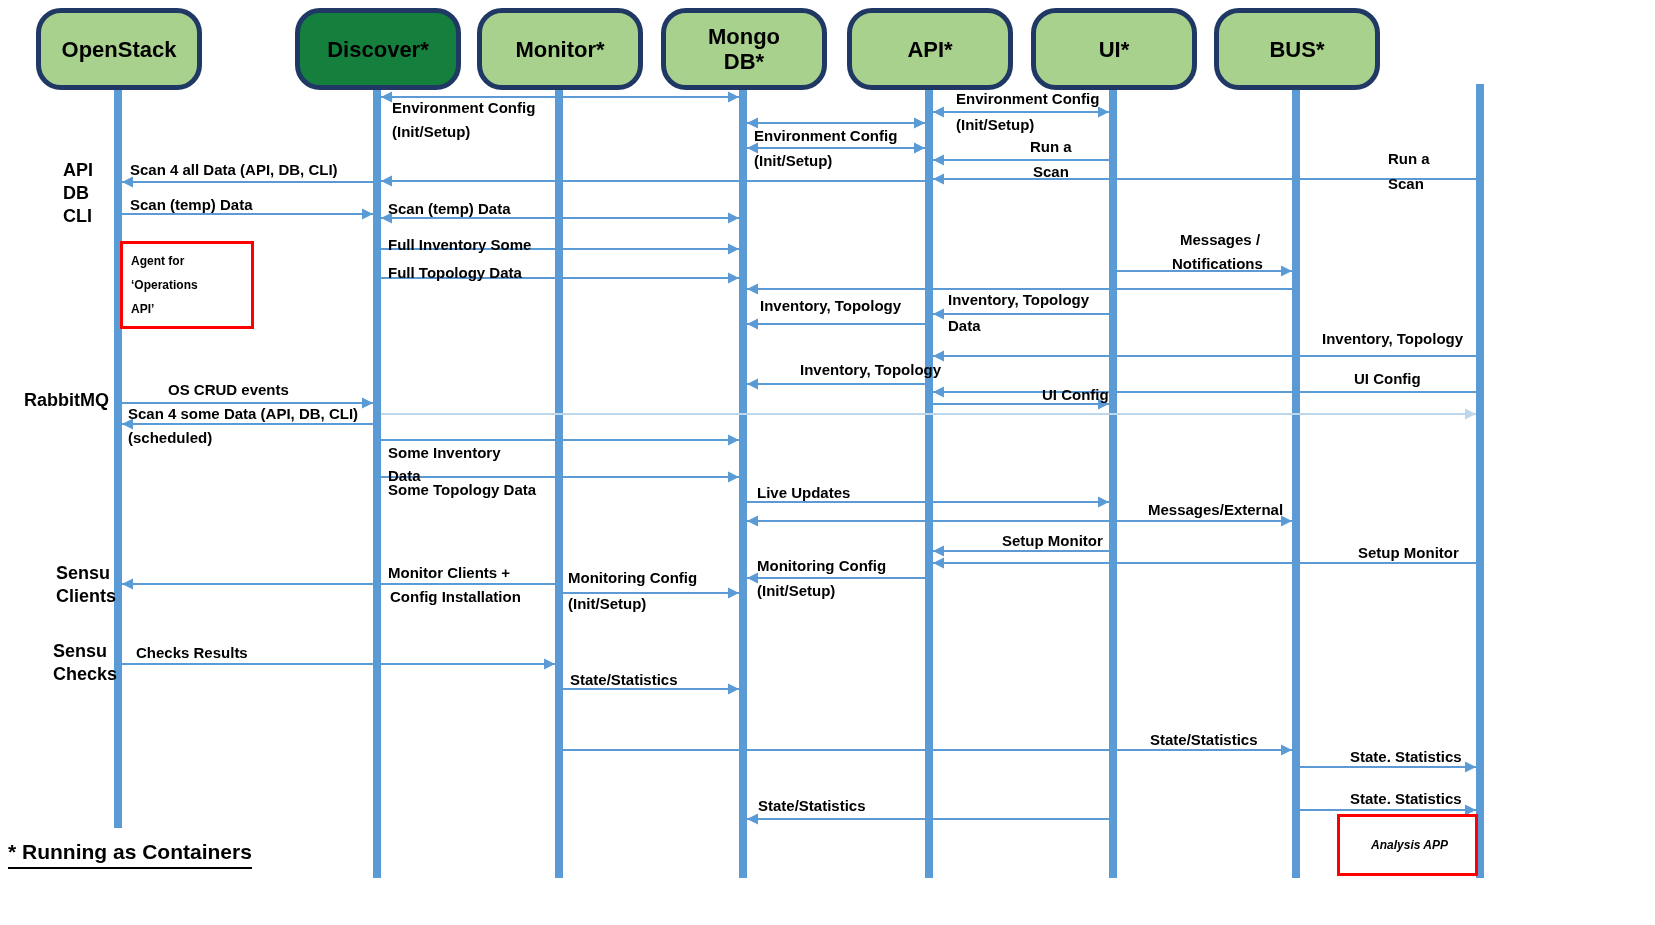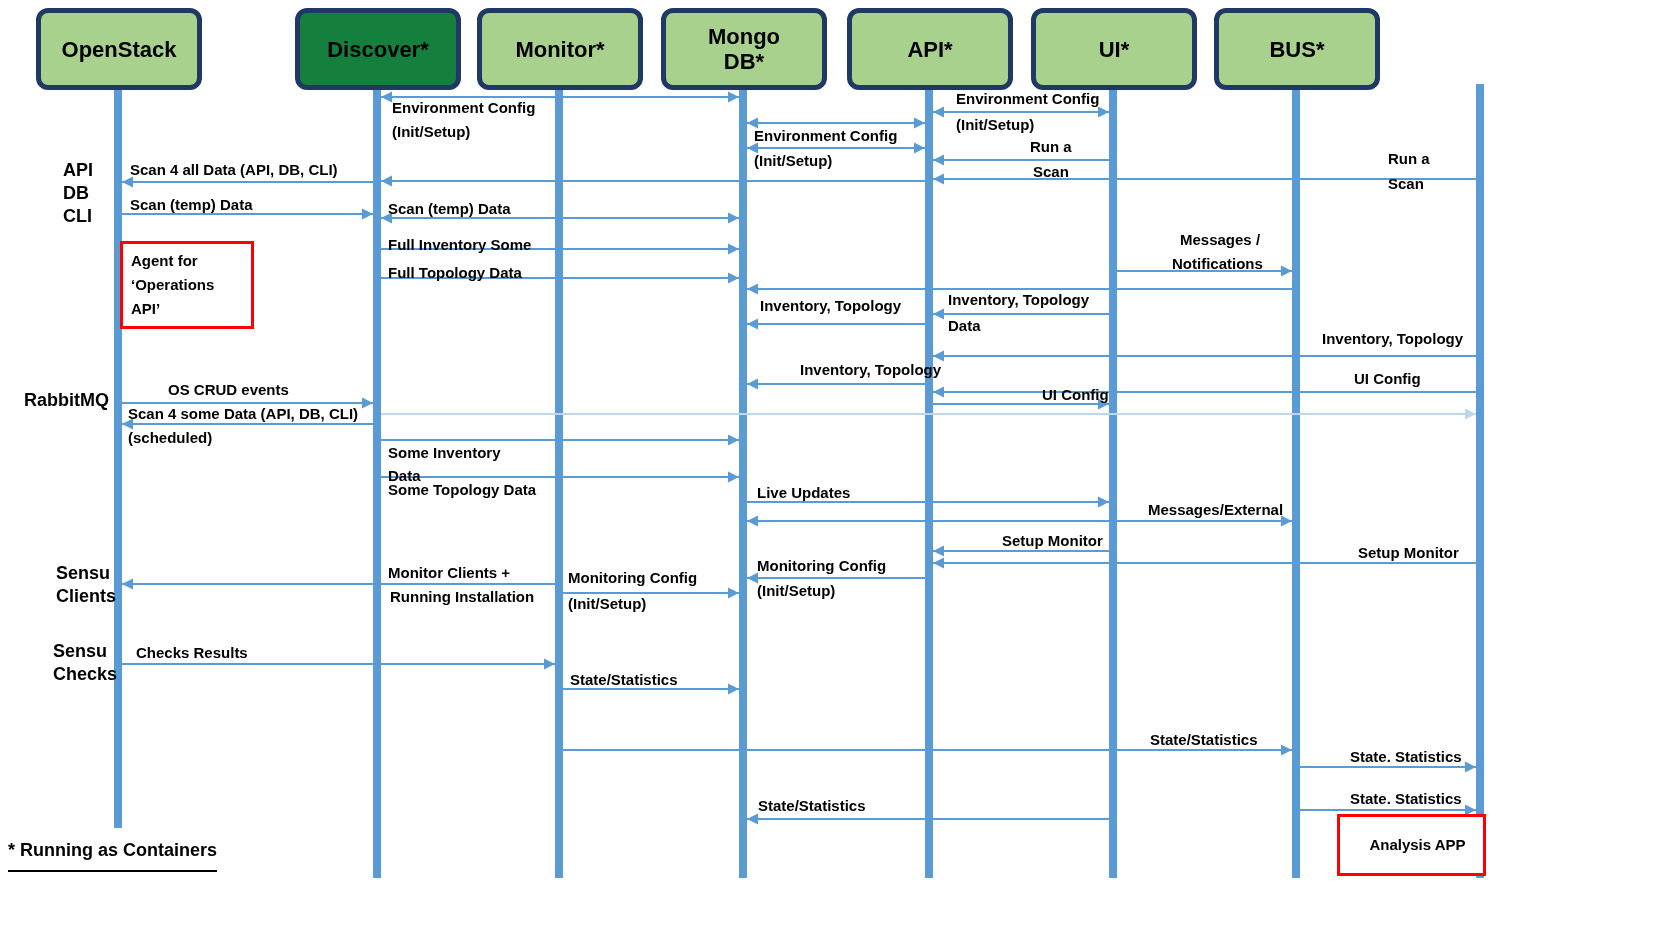--- a/index.html
+++ b/index.html
@@ -1,28 +1,28 @@
 <!DOCTYPE html>
 <html><head>
 <meta charset="utf-8">
 <style>
   html,body{margin:0;padding:0;background:#fff;}
   #stage{position:relative;width:1655px;height:925px;background:#ffffff;overflow:hidden;
          font-family:"Liberation Sans","DejaVu Sans",sans-serif;}
   #wires{position:absolute;left:0;top:0;}
-  .actor-box{position:absolute;top:8px;width:156px;height:72px;border-radius:12px;
+  .actor-box{position:absolute;top:8px;width:156px;height:72px;border-radius:25px;
              display:flex;flex-direction:column;align-items:center;justify-content:center;
              font-weight:bold;font-size:22px;line-height:25px;color:#000;text-align:center;}
   .msg-label{position:absolute;white-space:nowrap;font-weight:bold;font-size:15px;color:#000;}
   .side-label{position:absolute;white-space:nowrap;font-weight:bold;font-size:18px;color:#000;}
   .side-line{line-height:23px;}
-  .note{position:absolute;background:#fff;font-weight:bold;font-size:15px;color:#000;}
+  .note{position:absolute;background:#fff;font-weight:bold;font-size:12px;color:#000;}
   .note .note-line{line-height:24px;}
-  #footnote{position:absolute;font-weight:bold;font-size:18px;color:#000;
-            border-bottom:2px solid #000;padding-bottom:9px;white-space:nowrap;}
+  #footnote{position:absolute;font-weight:bold;font-size:21px;color:#000;
+            border-bottom:2px solid #000;padding-bottom:3px;white-space:nowrap;}
 </style>
 </head>
 <body>
 
 <div id="stage">
   <svg id="wires" width="1655" height="925" viewBox="0 0 1655 925">
       <rect x="114" y="84" width="8" height="744" fill="#5b9bd5"></rect>
       <rect x="373" y="84" width="8" height="794" fill="#5b9bd5"></rect>
       <rect x="555" y="84" width="8" height="794" fill="#5b9bd5"></rect>
       <rect x="739" y="84" width="8" height="794" fill="#5b9bd5"></rect>
@@ -167,21 +167,21 @@
     <div class="msg-label" style="left: 388px; top: 481px;">Some Topology  Data</div>
     <div class="msg-label" style="left: 757px; top: 484px;">Live Updates</div>
     <div class="msg-label" style="left: 1148px; top: 501px;">Messages/External</div>
     <div class="msg-label" style="left: 1002px; top: 532px;">Setup Monitor</div>
     <div class="msg-label" style="left: 1358px; top: 544px;">Setup Monitor</div>
     <div class="msg-label" style="left: 757px; top: 557px;">Monitoring  Config</div>
     <div class="msg-label" style="left: 757px; top: 582px;">(Init/Setup)</div>
     <div class="msg-label" style="left: 568px; top: 569px;">Monitoring  Config</div>
     <div class="msg-label" style="left: 568px; top: 595px;">(Init/Setup)</div>
     <div class="msg-label" style="left: 388px; top: 564px;">Monitor Clients +</div>
-    <div class="msg-label" style="left: 390px; top: 588px;">Running Installation</div>
+    <div class="msg-label" style="left: 390px; top: 588px;">Config Installation</div>
     <div class="msg-label" style="left: 136px; top: 644px;">Checks Results</div>
     <div class="msg-label" style="left: 570px; top: 671px;">State/Statistics</div>
     <div class="msg-label" style="left: 1150px; top: 731px;">State/Statistics</div>
     <div class="msg-label" style="left: 1350px; top: 748px;">State. Statistics</div>
     <div class="msg-label" style="left: 1350px; top: 790px;">State. Statistics</div>
     <div class="msg-label" style="left: 758px; top: 797px;">State/Statistics</div>
     <div class="side-label" style="left: 63px; top: 159px;">
       <div class="side-line">API</div>
       <div class="side-line">DB</div>
       <div class="side-line">CLI</div>
@@ -195,17 +195,17 @@
     </div>
     <div class="side-label" style="left: 53px; top: 640px;">
       <div class="side-line">Sensu</div>
       <div class="side-line">Checks</div>
     </div>
     <div class="note" style="left: 120px; top: 241px; width: 120px; height: 82px; border: 3px solid rgb(255, 0, 0); display: flex; flex-direction: column; justify-content: center; text-align: left; padding-left: 8px;">
       <div class="note-line">Agent for</div>
       <div class="note-line">‘Operations</div>
       <div class="note-line">API’</div>
     </div>
-    <div class="note" style="left: 1337px; top: 814px; width: 131px; height: 56px; border: 3px solid rgb(255, 0, 0); display: flex; flex-direction: column; justify-content: center; text-align: center; padding-left: 12px;">
+    <div class="note" style="left: 1337px; top: 814px; width: 131px; height: 56px; border: 3px solid rgb(255, 0, 0); display: flex; flex-direction: column; justify-content: center; text-align: center; padding-left: 4px; font-style: italic;">
       <div class="note-line">Analysis APP</div>
     </div>
     <div id="footnote" style="left: 8px; top: 840px;">* Running as Containers</div>
   </div>
 
 </body></html>

